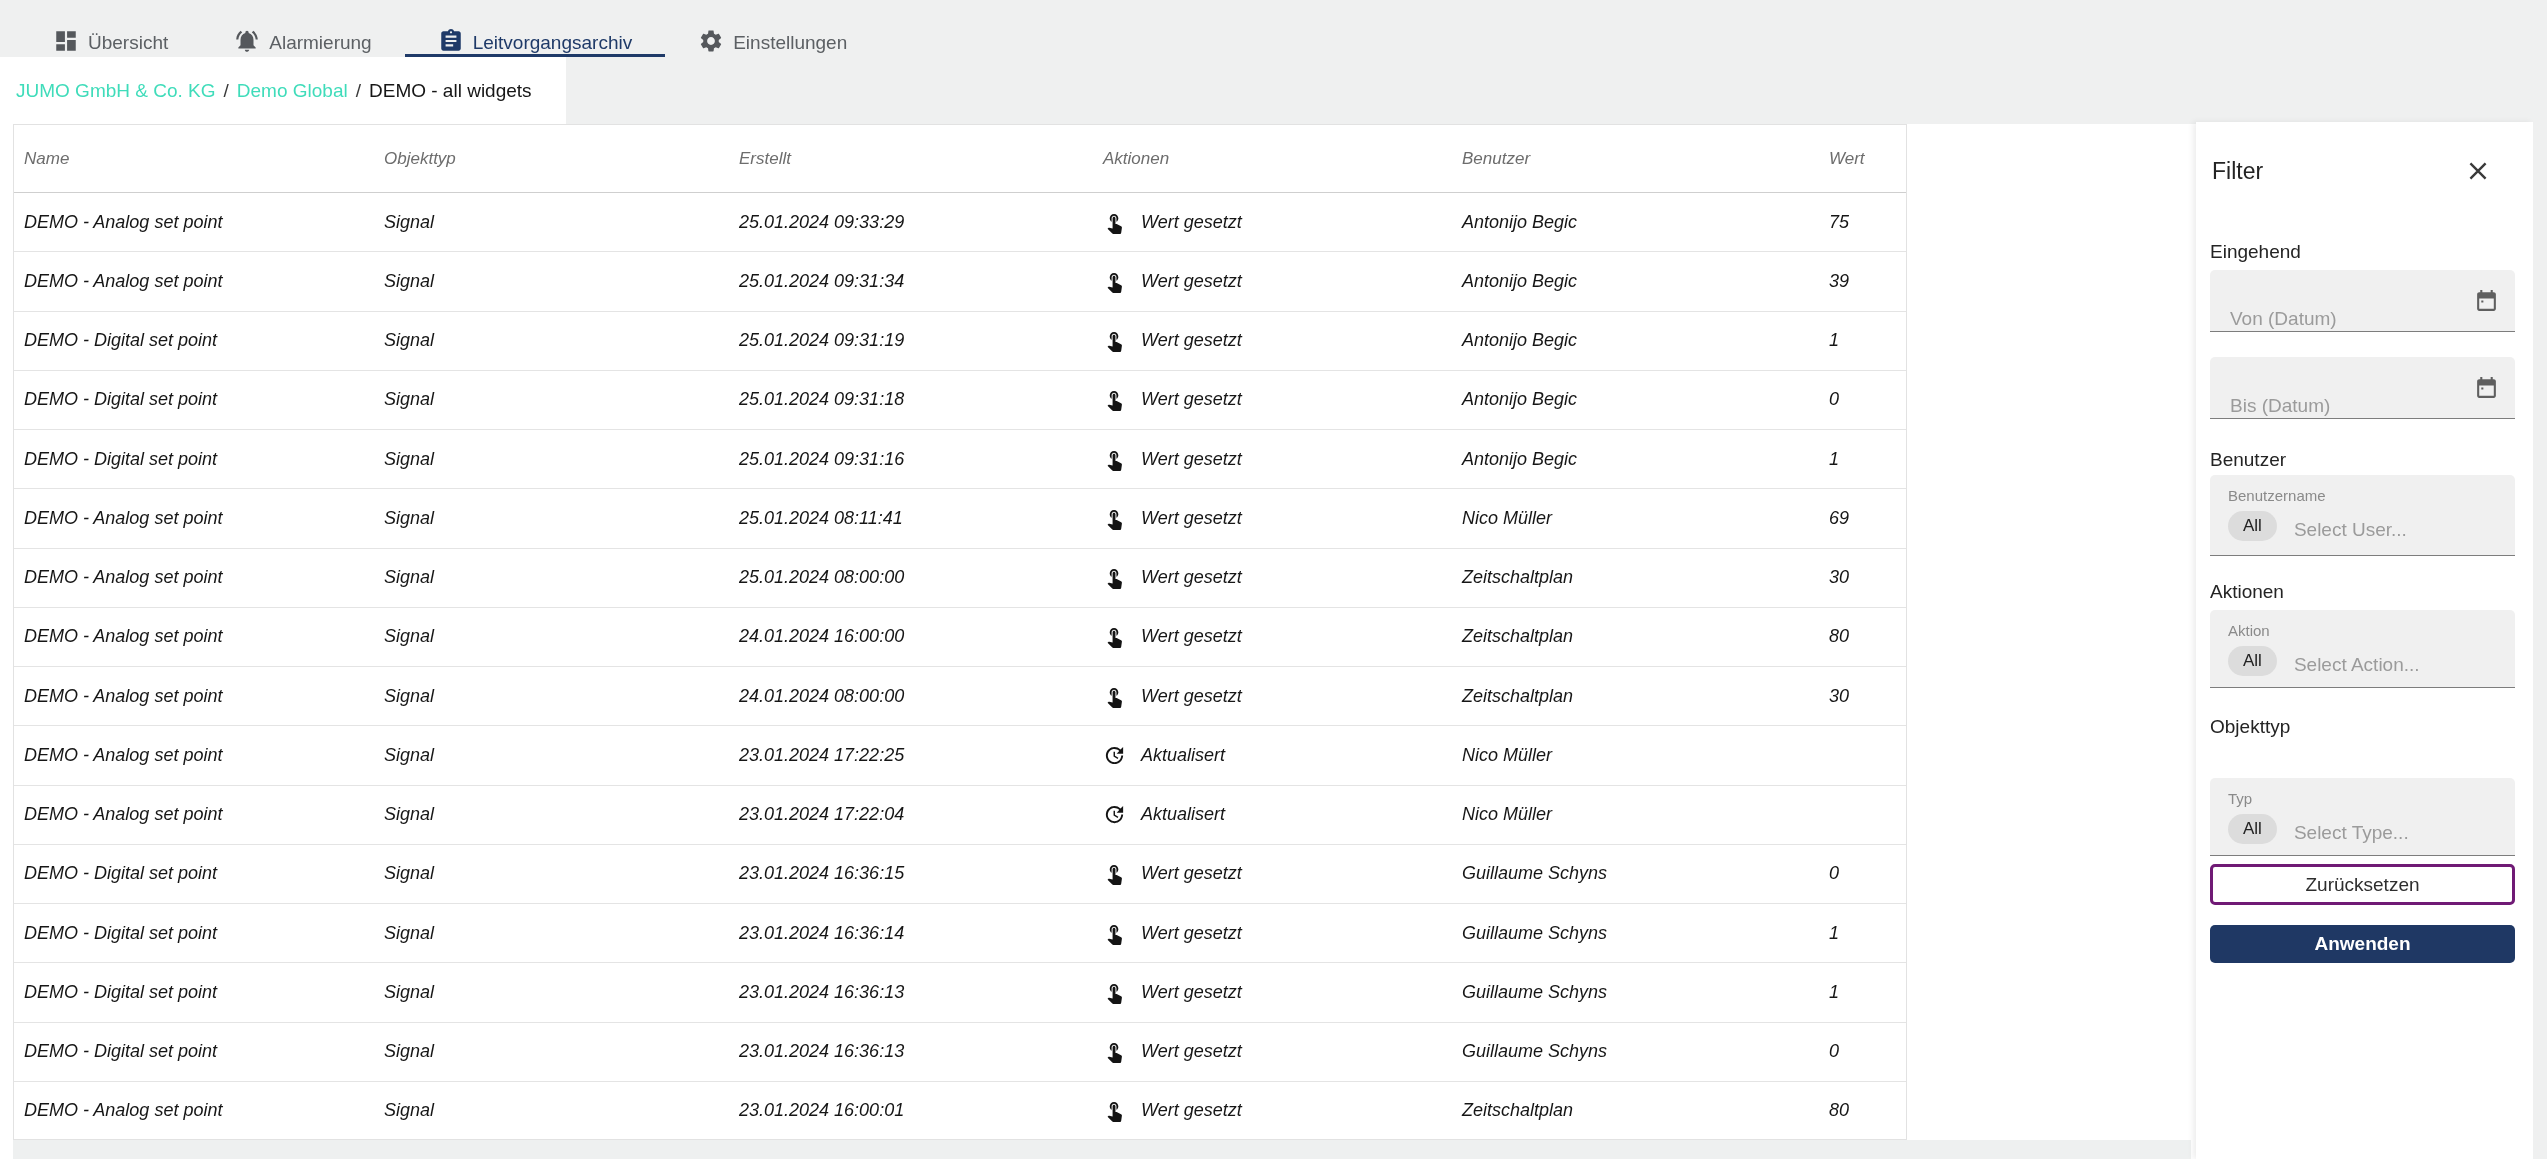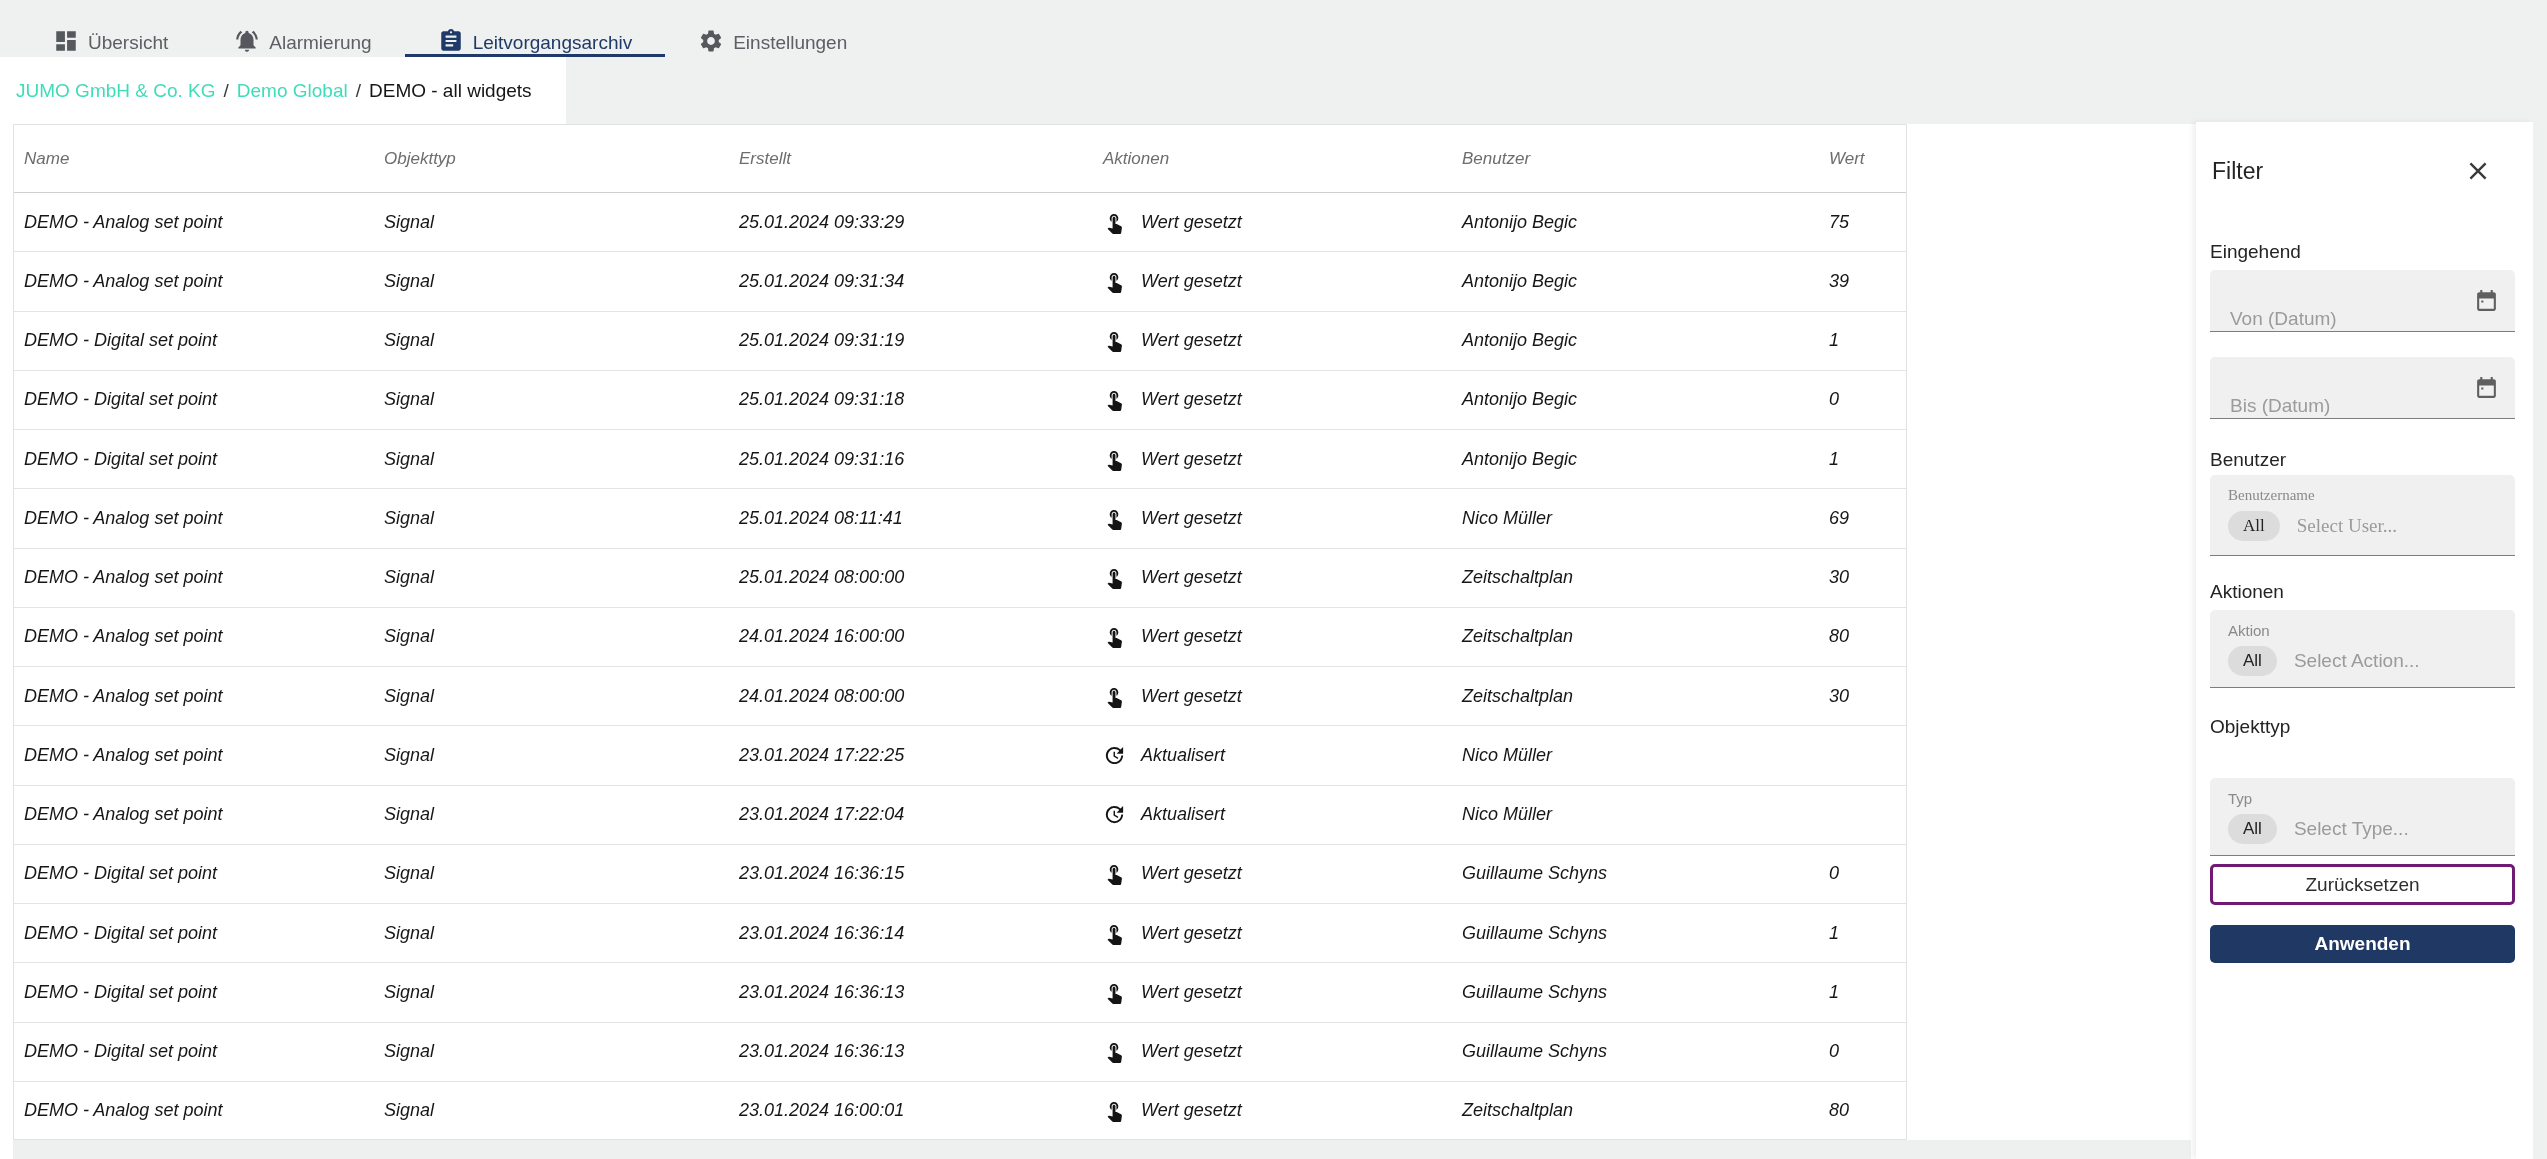--- a/index.html
+++ b/index.html
@@ -75,25 +75,25 @@
   .date-field input{
     border:none;background:transparent;outline:none;flex:1;min-width:0;
     font-family:inherit;font-size:19px;color:#333;margin-top:36px;
   }
   .date-field input::placeholder{color:#9b9b9b;opacity:1;}
   .date-field .cal{width:25px;height:25px;flex:0 0 auto;cursor:pointer;}
   .date-field .cal svg{width:25px;height:25px;fill:#5f5f5f;}
   .f-von{top:148px;}
   .f-bis{top:235px;}
   .select-field{padding:12px 16px 0 18px;cursor:pointer;}
-  .f-user{top:353px;height:81px;font-family:Liberation Serif, serif;}
+  .f-user{top:353px;height:81px;}
   .f-action{top:488px;height:78px;}
   .f-type{top:620px;height:78px;margin-top:36px;}
   .sf-label{font-size:15px;color:#8a8a8a;}
-  .sf-row{display:flex;align-items:center;margin-top:7px;}
+  .sf-row{display:flex;align-items:flex-end;margin-top:7px;}
   .chip{
     background:#dcdcdc;border-radius:17px;padding:5px 15px;font-size:17px;color:#222;
   }
   .sf-placeholder{margin-left:17px;font-size:19px;color:#9b9b9b;}
   .btn{
     position:absolute;left:14px;width:305px;border-radius:5px;cursor:pointer;
     display:flex;align-items:center;justify-content:center;font-size:19px;
   }
   .btn-reset{top:742px;height:41px;background:#ffffff;border:3px solid #701a75;color:#2e2e2e;}
   .btn-apply{top:803px;height:38px;background:#1f3864;border:none;color:#ffffff;font-weight:700;}

